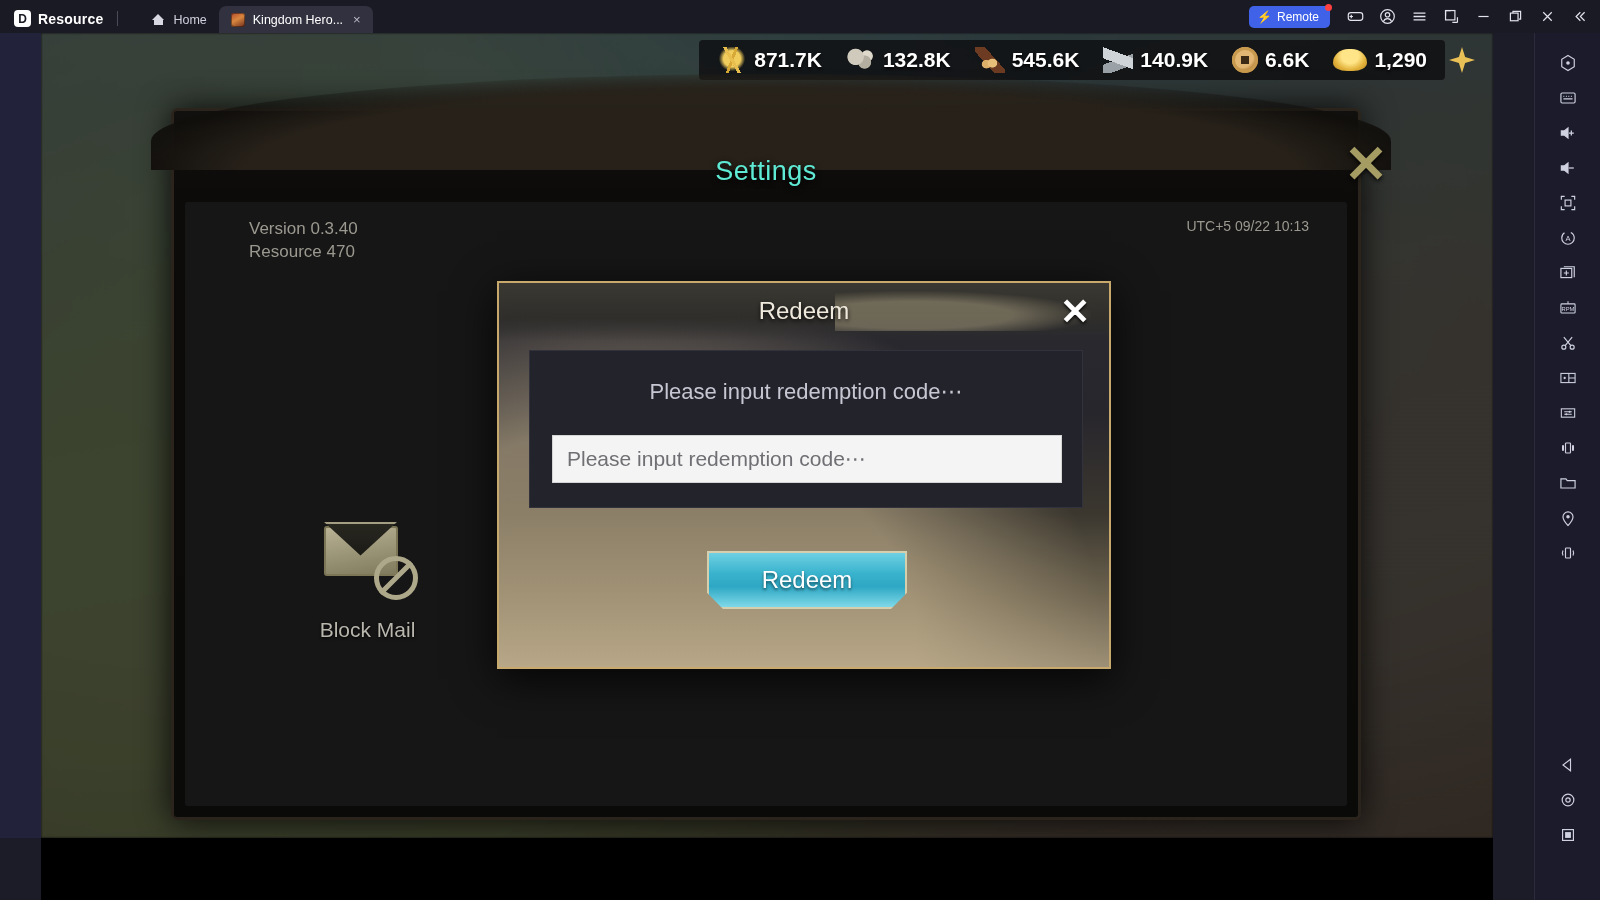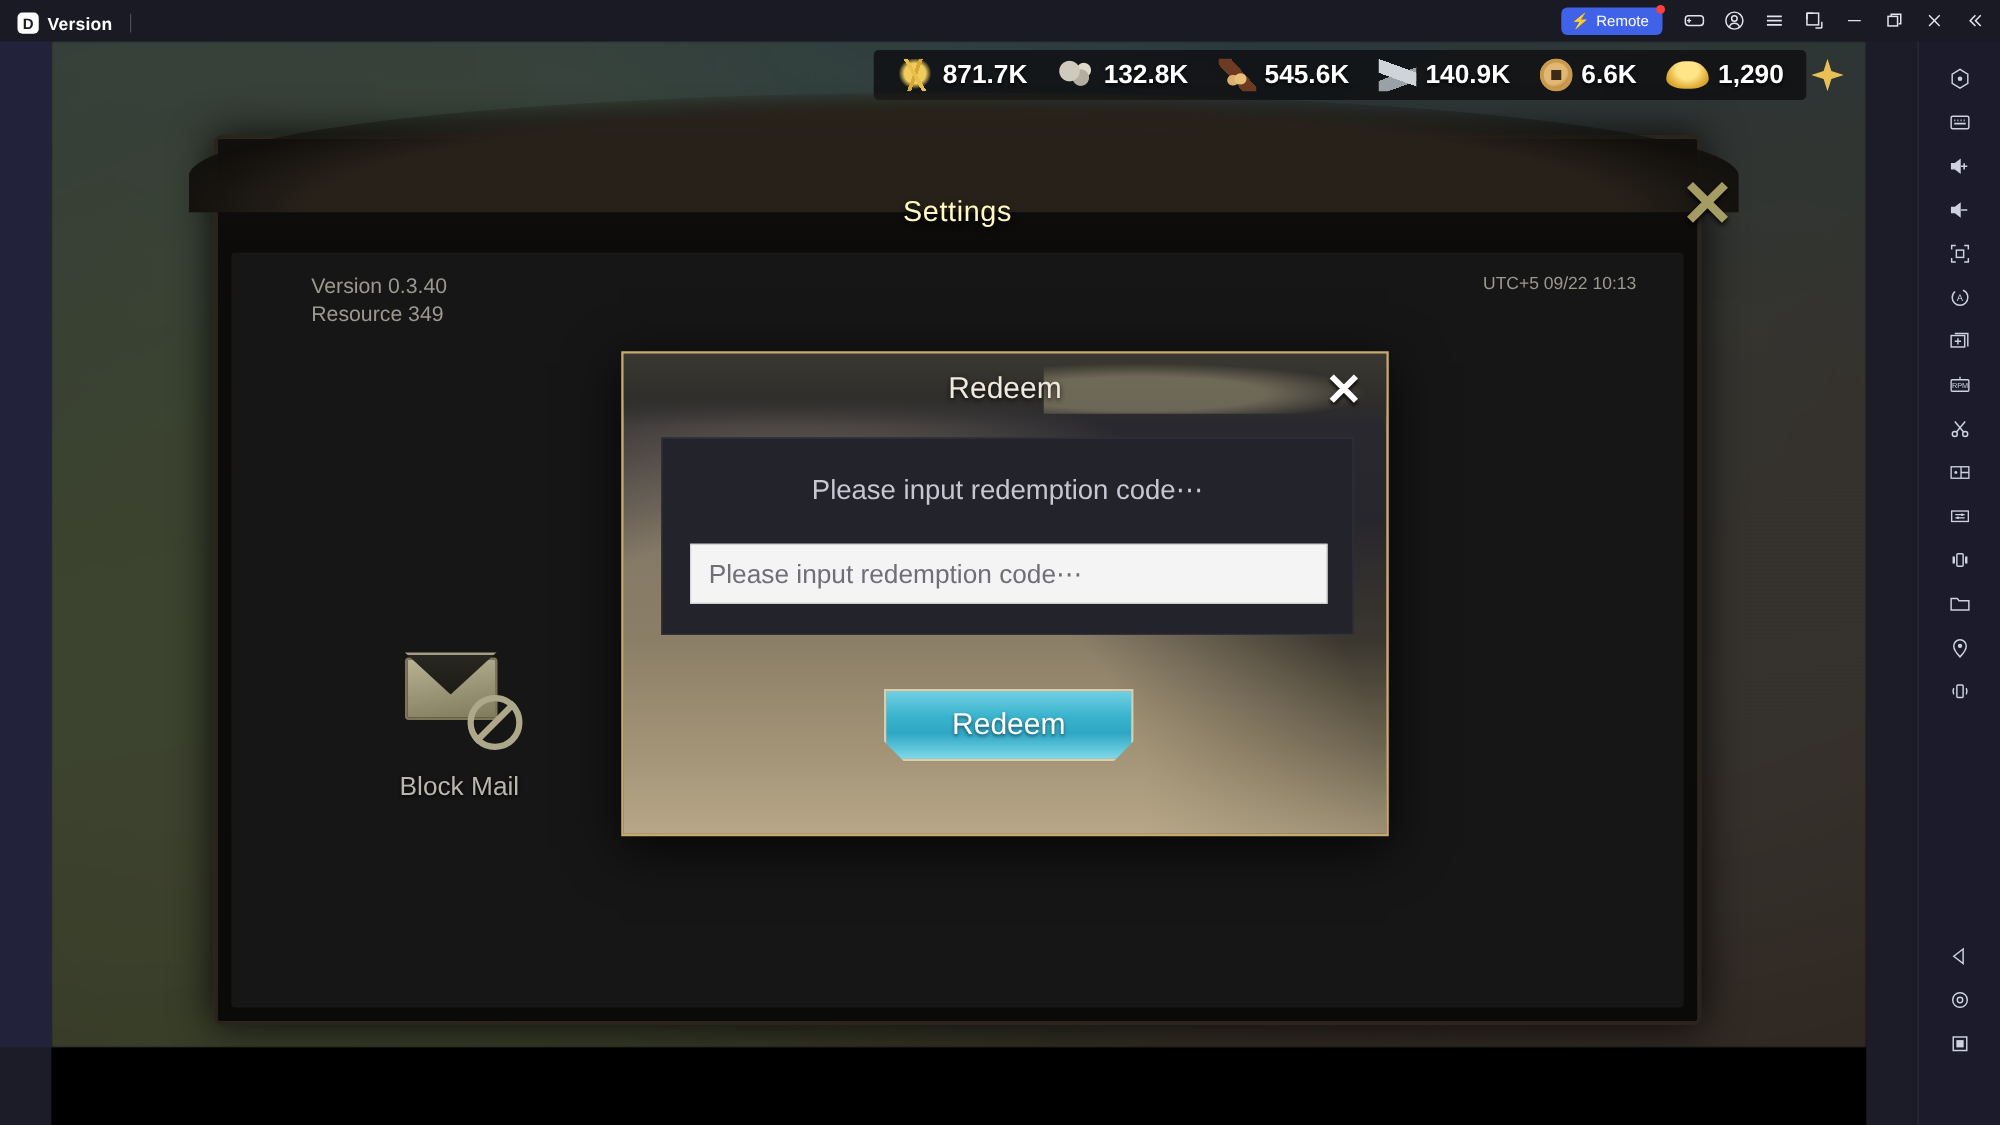--- a/index.html
+++ b/index.html
@@ -159,21 +159,21 @@
   }
   .sp-topbanner{
     position:absolute; left:-20px; top:-34px; width:1240px; height:96px;
     background:
       radial-gradient(ellipse at 50% 100%, rgba(40,34,26,.95) 0 60%, rgba(0,0,0,0) 75%),
       linear-gradient(180deg, rgba(18,16,13,0) 0%, rgba(17,15,12,.9) 55%, #0b0a09 100%);
     border-radius:50% 50% 0 0 / 70% 70% 0 0;
   }
   .sp-title{
     position:absolute; left:0; right:0; top:48px; text-align:center;
-    color:#fef9c3; font-size:23px; letter-spacing:.5px;
+    color:#5eead4; font-size:27px; letter-spacing:.5px;
     text-shadow:0 2px 6px rgba(0,0,0,.9);
   }
   .sp-close{
     position:absolute; right:-38px; top:26px; width:66px; height:60px;
     color:#b1a86a; font-size:52px; font-weight:bold; line-height:60px; text-align:center;
     text-shadow:0 2px 4px rgba(0,0,0,.9);
     opacity:.92;
   }
   .sp-inner{
     position:absolute; left:14px; top:94px; right:14px; bottom:14px;
@@ -337,24 +337,35 @@
   }
 </style>
 </head>
 <body>
 
 <div id="app">
 
   <div class="titlebar">
     <div class="brand">
       <div class="brand-logo">D</div>
-      <div class="brand-name">Version</div>
+      <div class="brand-name">Resource</div>
     </div>
     <div class="brand-sep"></div>
 
+    <div class="tabs">
+      <div class="tab">
+        <span class="home-ico"></span>
+        <span>Home</span>
+      </div>
+      <div class="tab active">
+        <span class="game-ico"></span>
+        <span>Kingdom Hero...</span>
+        <span class="tab-close">×</span>
+      </div>
+    </div>
 
     <div class="win-right">
       <div class="remote-btn">
         <span class="bolt">⚡</span>
         <span class="lbl">Remote</span>
         <span class="remote-dot"></span>
       </div>
 
       <div class="wbtn">
         <svg width="17" height="17" viewBox="0 0 20 20" fill="none" stroke="currentColor" stroke-width="1.4">
@@ -442,21 +453,21 @@
 
     <div class="settings-panel">
       <div class="sp-frame"></div>
       <div class="sp-topbanner"></div>
       <div class="sp-title">Settings</div>
       <div class="sp-close">✕</div>
 
       <div class="sp-inner">
         <div class="sp-meta-left">
           <div>Version  0.3.40</div>
-          <div>Resource 349</div>
+          <div>Resource 470</div>
         </div>
         <div class="sp-meta-right">UTC+5 09/22 10:13</div>
 
         <div class="tiles">
           <div class="tile-row">
             <div class="tile"></div>
             <div class="tile"></div>
             <div class="tile">
               <div class="tile-ico ico-bag">
                 <div class="tie"></div>

